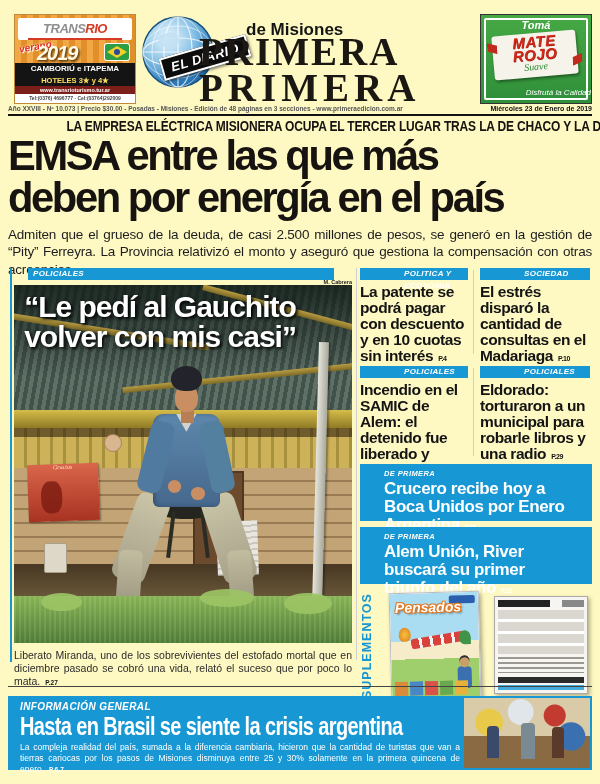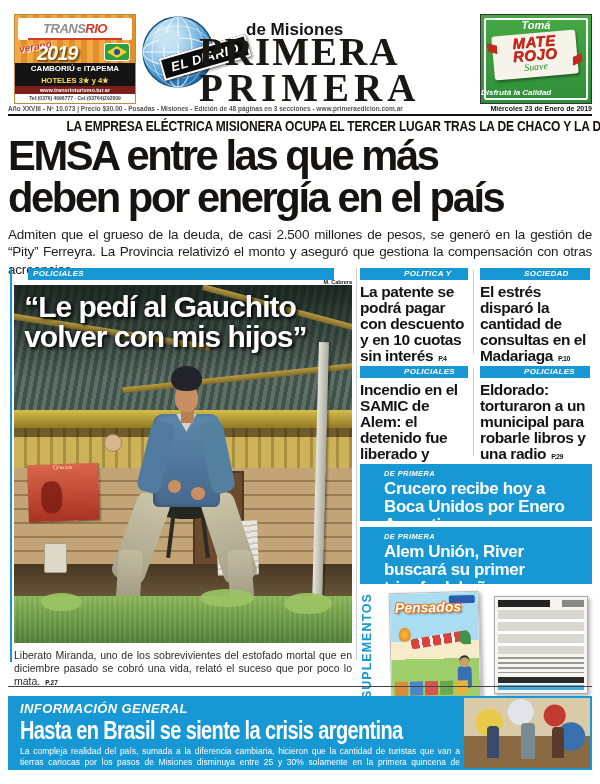--- a/index.html
+++ b/index.html
@@ -1,16 +1,16 @@
 <!DOCTYPE html>
 <html><head>
 <meta charset="utf-8">
 <style>
   html,body{margin:0;padding:0;background:#e9e9e9;}
-  .page{position:relative;width:600px;height:784px;background:#ffffff;margin:0 auto;
+  .page{position:relative;width:600px;height:784px;background:#fef9c3;margin:0 auto;
         font-family:"Liberation Sans",sans-serif;overflow:hidden;}
   .abs{position:absolute;}
 
   
   .ad-left{left:14px;top:14px;width:120px;height:88px;border:1px solid #c08a3a;
            background:repeating-linear-gradient(90deg,#f2a844 0 6px,#e18f2a 6px 12px);overflow:hidden;}
   .tr-white{position:absolute;left:3px;top:3px;right:3px;height:22px;background:#fff;border-radius:2px;
             text-align:center;line-height:20px;}
   .tr-trans{font-style:italic;font-weight:900;font-size:13px;color:#8f8f8f;letter-spacing:-0.5px;}
   .tr-rio{font-style:italic;font-weight:900;font-size:13px;color:#d63a22;letter-spacing:-0.5px;}
@@ -40,22 +40,22 @@
            font-weight:900;font-size:11px;}
   .mr-ribbon{position:absolute;left:12px;top:18px;width:84px;height:44px;background:#f6f3ea;border-radius:3px;
              transform:rotate(-5deg);box-shadow:1px 2px 3px rgba(0,0,0,.4);text-align:center;padding-top:2px;box-sizing:border-box;}
   .mr-ribbon:before{content:"";position:absolute;left:-5px;top:6px;width:10px;height:12px;background:#c22a1e;
                     clip-path:polygon(0 0,100% 30%,100% 100%,0 70%);}
   .mr-ribbon:after{content:"";position:absolute;right:-5px;top:24px;width:10px;height:12px;background:#c22a1e;
                    clip-path:polygon(0 30%,100% 0,100% 70%,0 100%);}
   .mr-mate,.mr-rojo{color:#d12a1c;font-style:italic;font-weight:900;font-size:15px;line-height:13px;
                     letter-spacing:0.5px;text-shadow:0.5px 0.5px 0 #8a1a10;}
   .mr-suave{color:#2f8f3a;font-style:italic;font-size:10px;font-family:"Liberation Serif",serif;line-height:11px;}
-  .mr-bottom{position:absolute;left:0;right:0;bottom:6px;text-align:left;color:#fff;font-style:italic;
-             font-weight:700;font-size:8px;margin-top:24px;}
+  .mr-bottom{position:absolute;left:0;right:0;bottom:6px;text-align:right;color:#fff;font-style:italic;
+             font-weight:400;font-size:8px;margin-top:24px;}
 
   
   .masthead{left:140px;top:12px;width:336px;height:92px;}
   .globe{position:absolute;left:0;top:2px;}
   .badge{position:absolute;left:20px;top:34px;transform:rotate(-16deg);background:#0c0c0c;color:#fff;
          font-style:italic;font-weight:900;font-size:13px;padding:2px 8px;border:2px solid #fff;
          box-shadow:1px 2px 3px rgba(0,0,0,.5);letter-spacing:0.5px;}
   .demisiones{position:absolute;left:106px;top:8px;font-weight:700;font-size:17px;color:#141414;}
   .bigtitle{position:absolute;left:59px;top:22px;width:276px;text-align:left;color:#1b1712;
             font-family:Liberation Serif, serif;font-weight:700;line-height:0.92;}
@@ -187,21 +187,21 @@
            background:repeating-linear-gradient(180deg,#d9d7d0 0 9px,#fff 9px 12px),
                       repeating-linear-gradient(90deg,#cfcdc6 0 20px,#e9e8e2 20px 22px);}
   .c2-lines{position:absolute;left:3px;top:60px;right:3px;height:16px;
             background:repeating-linear-gradient(180deg,#9a9890 0 2px,#f6f5f1 2px 5px);}
   .c2-bar{position:absolute;left:3px;bottom:10px;right:3px;height:6px;background:#2b2b2b;}
   .c2-bar2{position:absolute;left:3px;bottom:3px;right:3px;height:5px;background:var(--accent);opacity:.8;}
 
   
   .bottombox{left:8px;top:696px;width:584px;height:74px;background:var(--accent);color:#fff;}
   .bb-text{position:absolute;left:12px;top:5px;width:440px;}
-  .bb-kicker{font-size:13px;font-weight:900;font-style:italic;letter-spacing:0.4px;}
+  .bb-kicker{font-size:10px;font-weight:900;font-style:italic;letter-spacing:0.4px;}
   .bb-headline{font-size:25px;font-weight:900;letter-spacing:-0.8px;white-space:nowrap;
                transform:scaleX(0.80);transform-origin:left;line-height:1.05;margin-top:1px;}
   .bb-sum{font-size:8.5px;line-height:1.3;margin-top:3px;text-align:justify;}
   .bb-sum .pref{color:#fff;font-size:6.5px;}
   .bb-photo{position:absolute;right:2px;top:2px;width:126px;height:70px;overflow:hidden;
             background:radial-gradient(circle at 20% 35%,#e8c94a 0 12%,transparent 13%),
                        radial-gradient(circle at 72% 25%,#c23a30 0 10%,transparent 11%),
                        radial-gradient(circle at 45% 20%,#e0e6ea 0 14%,transparent 15%),
                        radial-gradient(circle at 85% 55%,#3a6fb0 0 12%,transparent 13%),
                        linear-gradient(180deg,#d9cba8 0 55%,#8a6a42 55% 100%);}
@@ -318,21 +318,21 @@
       <div class="ph ph-neck"></div>
       <div class="ph ph-face"></div>
       <div class="ph ph-hair"></div>
       <div class="ph ph-post"></div>
       <div class="ph ph-grass"></div>
       <div class="ph ph-tuft" style="position:absolute;left:8%;bottom:9%;width:12%;height:5%;"></div>
       <div class="ph ph-tuft" style="position:absolute;left:55%;bottom:10%;width:16%;height:5%;"></div>
       <div class="ph ph-tuft" style="position:absolute;left:80%;bottom:8%;width:14%;height:6%;"></div>
       <div class="ph-head">
         <div>“Le pedí al Gauchito</div>
-        <div>volver con mis hijos”</div>
+        <div>volver con mis casi”</div>
       </div>
     </div>
 
     <div class="caption">
       <span>Liberato Miranda, uno de los sobrevivientes del estofado mortal que en diciembre pasado se cobró una vida, relató el suceso que por poco lo mata.</span><span class="pref">P.27</span>
     </div>
   </div>
 
   <div class="abs vline" style="left:356px;top:268px;height:392px;"></div>
   <div class="abs vline" style="left:473px;top:270px;height:84px;"></div>

